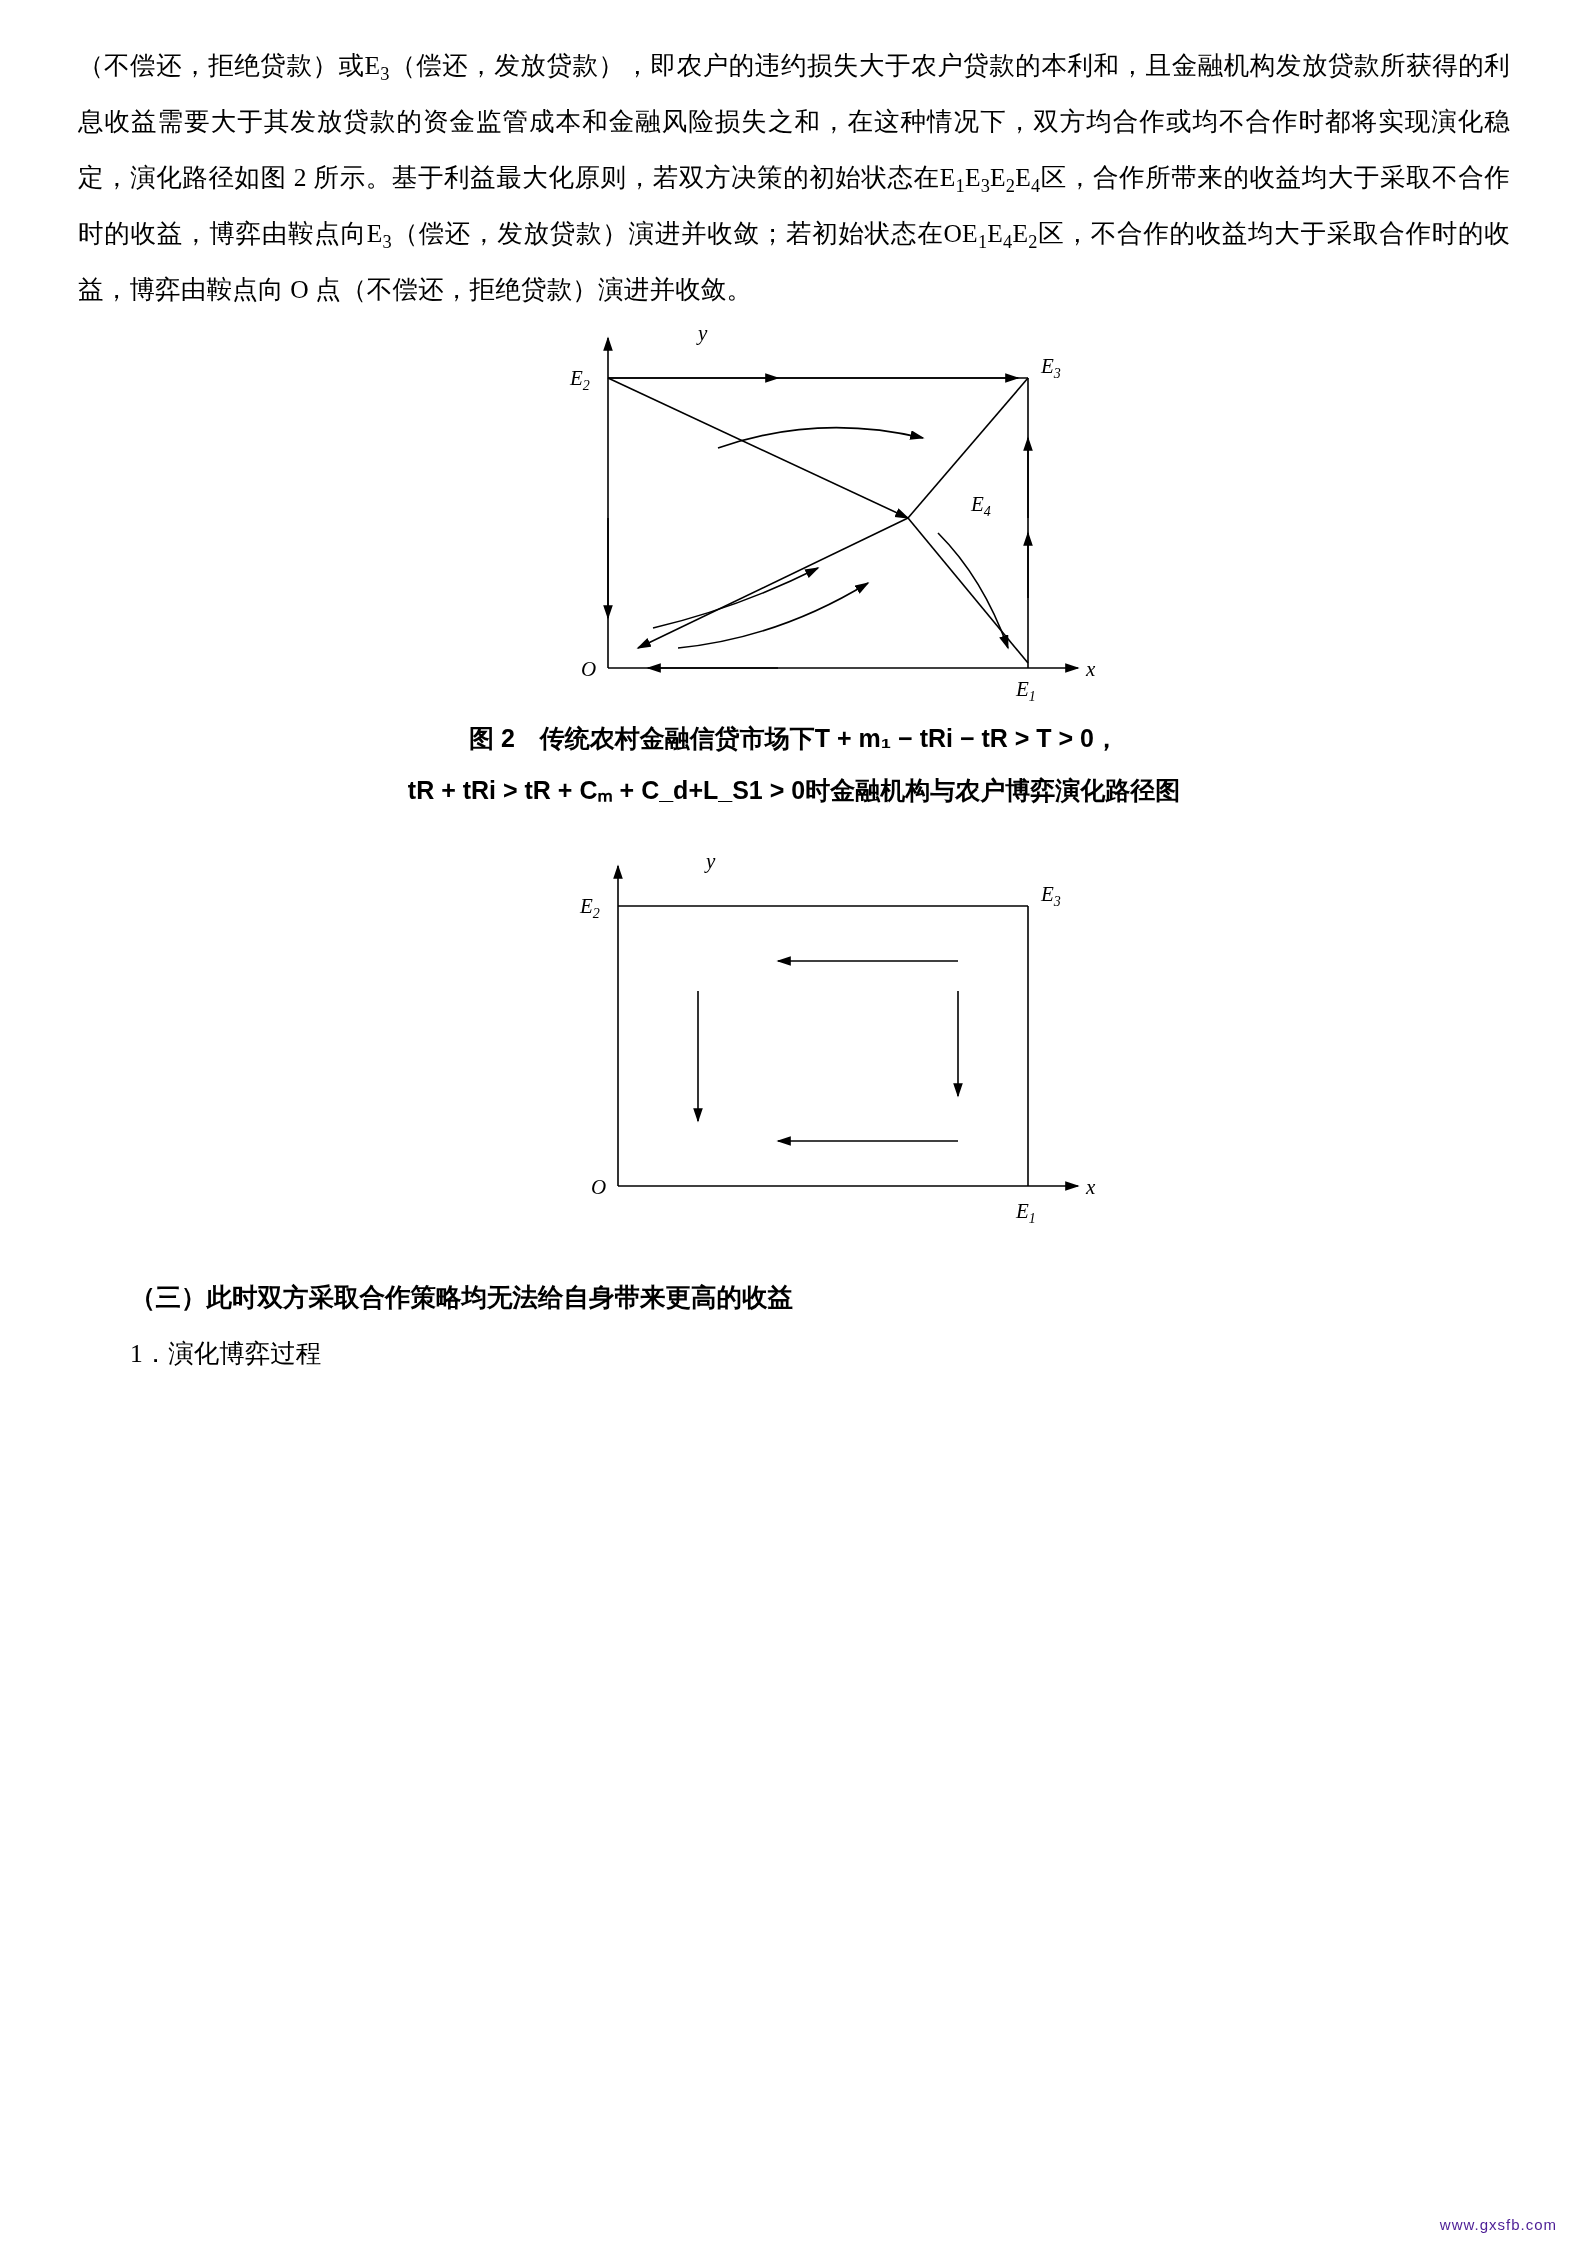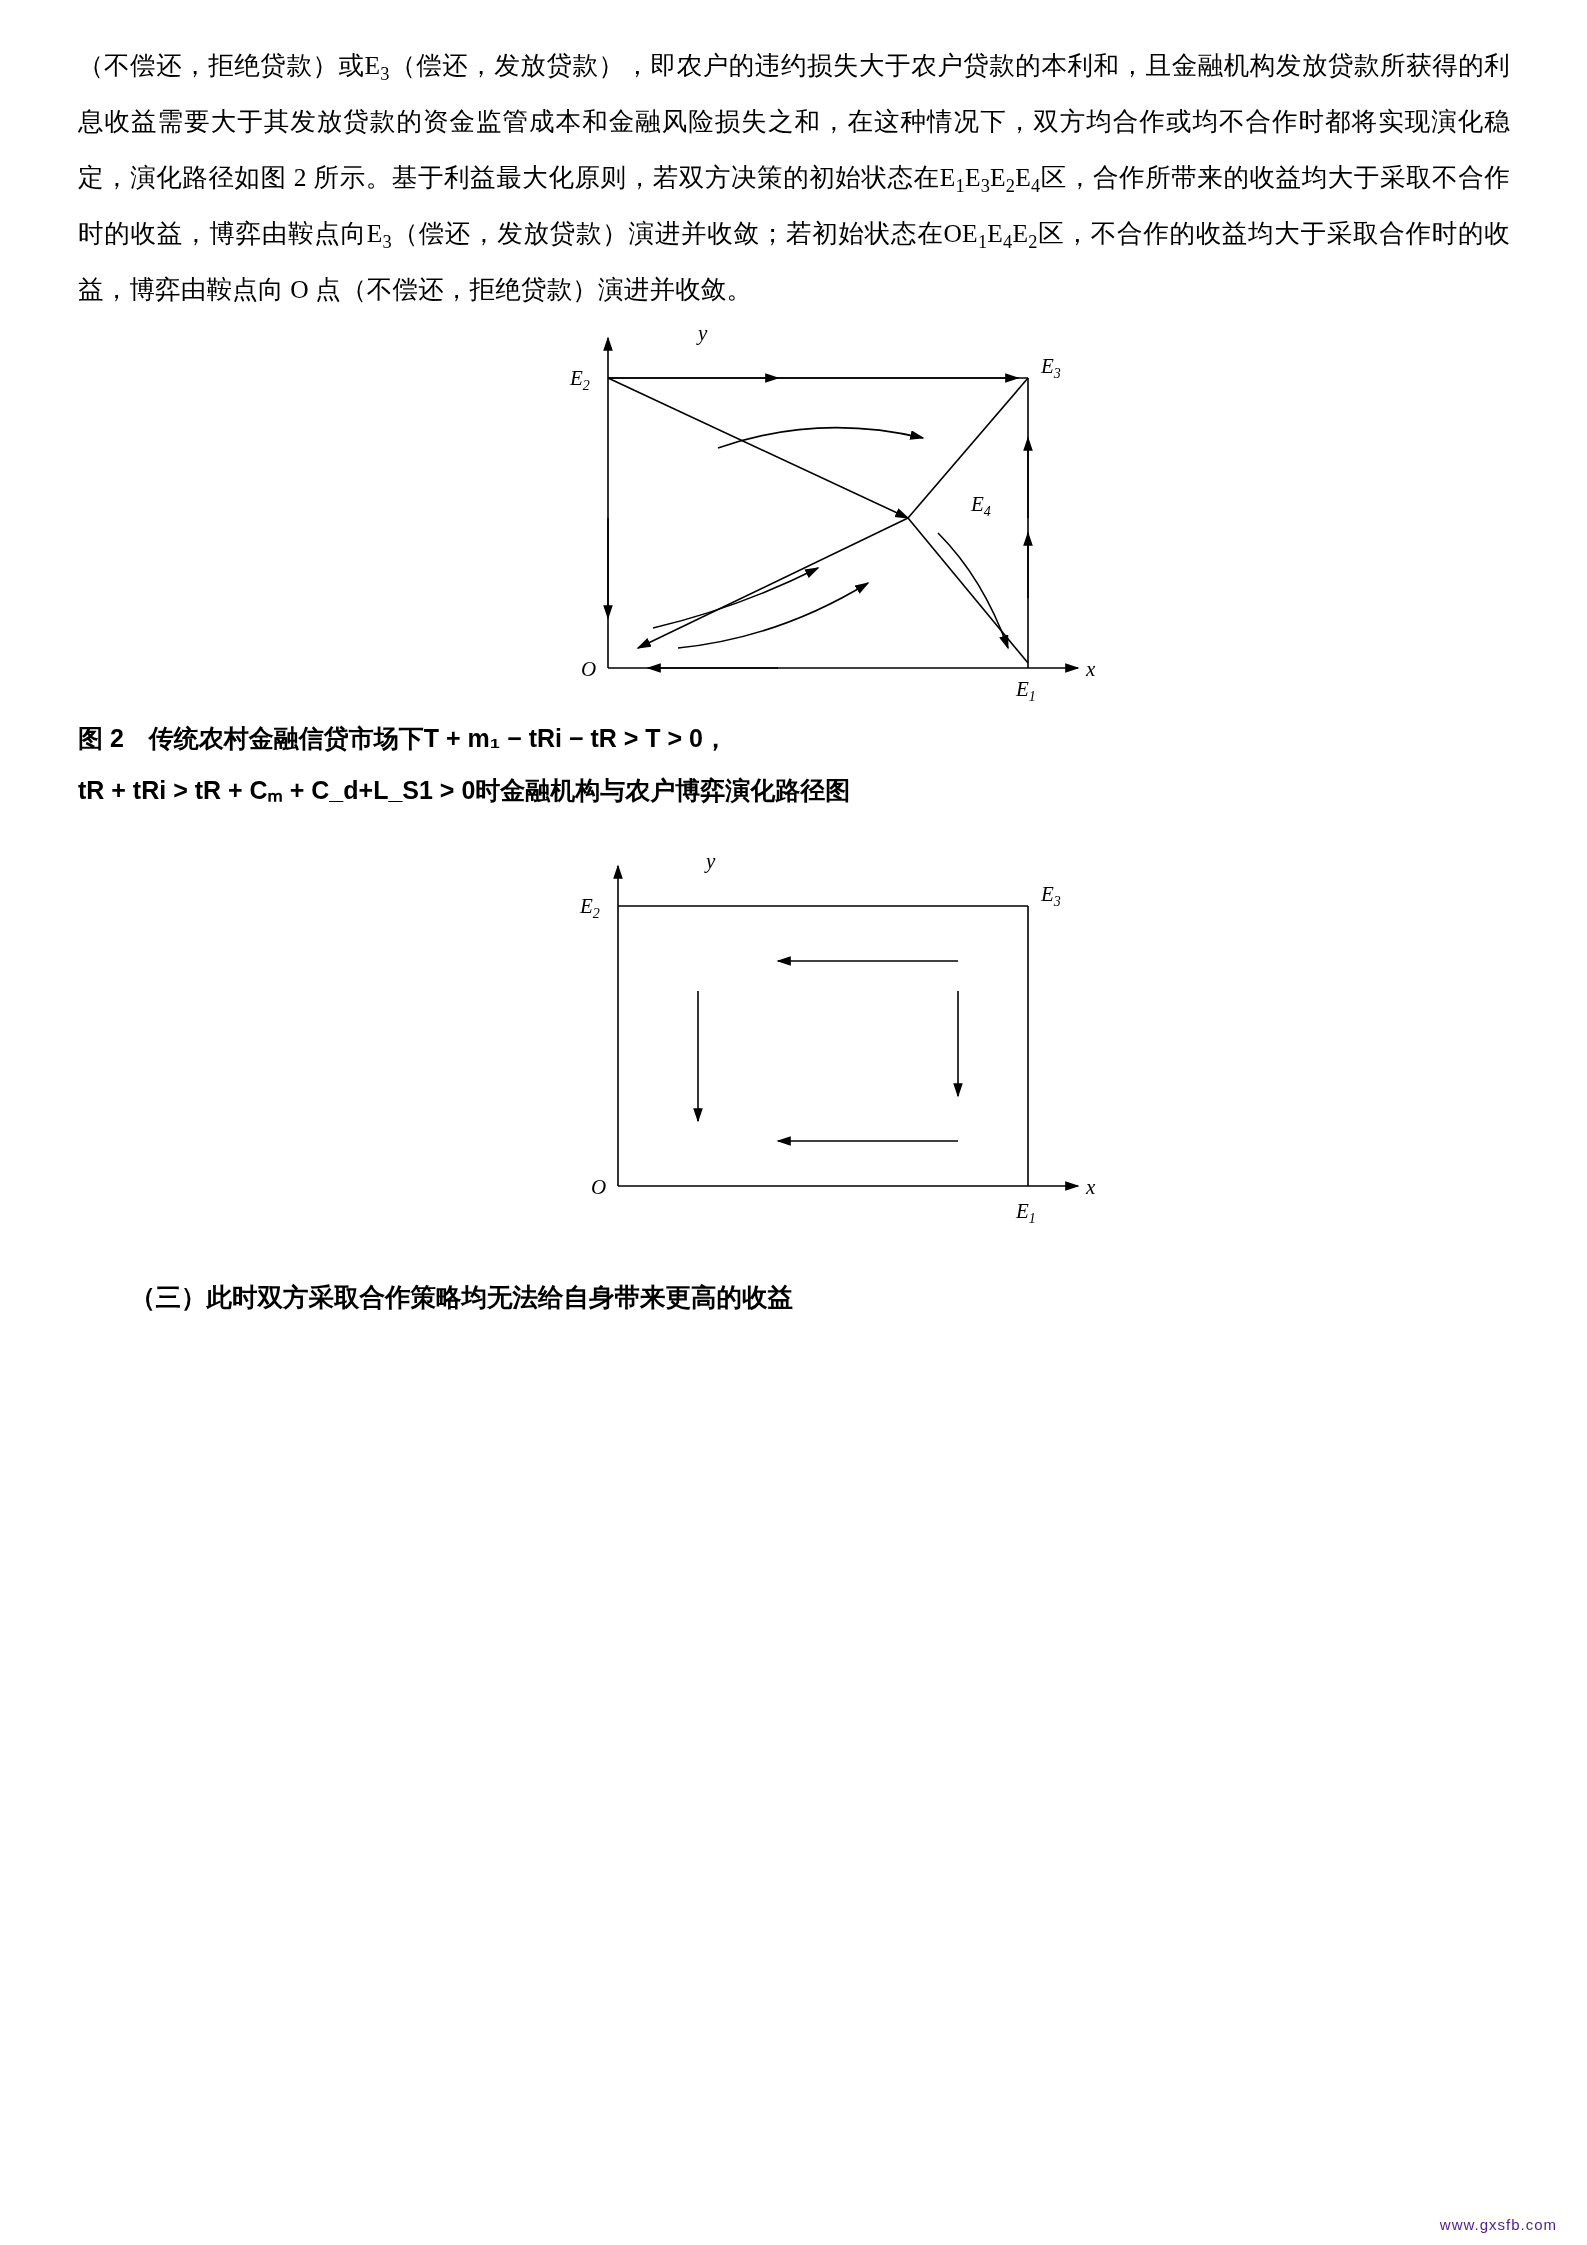--- a/index.html
+++ b/index.html
@@ -37,20 +37,21 @@
     letter-spacing: 0.2px;
   }
   .sub {
     font-size: 0.72em;
     vertical-align: sub;
     line-height: 0;
   }
   .fig-caption {
     font-size: 25px;
     font-weight: bold;
+    text-align: center;
     line-height: 52px;
     margin: 0;
     font-family: "Liberation Sans", sans-serif;
   }
   .gap-1 { height: 30px; }
   .heading {
     font-size: 25.5px;
     font-weight: bold;
     line-height: 56px;
     margin: 0;
@@ -163,16 +164,17 @@
           <text x="1008" y="348">x</text>
           <text x="628" y="22">y</text>
         </g>
       </svg>
     </div>
 
 
     <div class="gap-1"></div>
 
     <p class="heading">（三）此时双方采取合作策略均无法给自身带来更高的收益</p>
+    <p class="numbered">1．演化博弈过程</p>
   </div>
 
   <div class="watermark">www.gxsfb.com</div>
 </div>
 
 </body></html>

